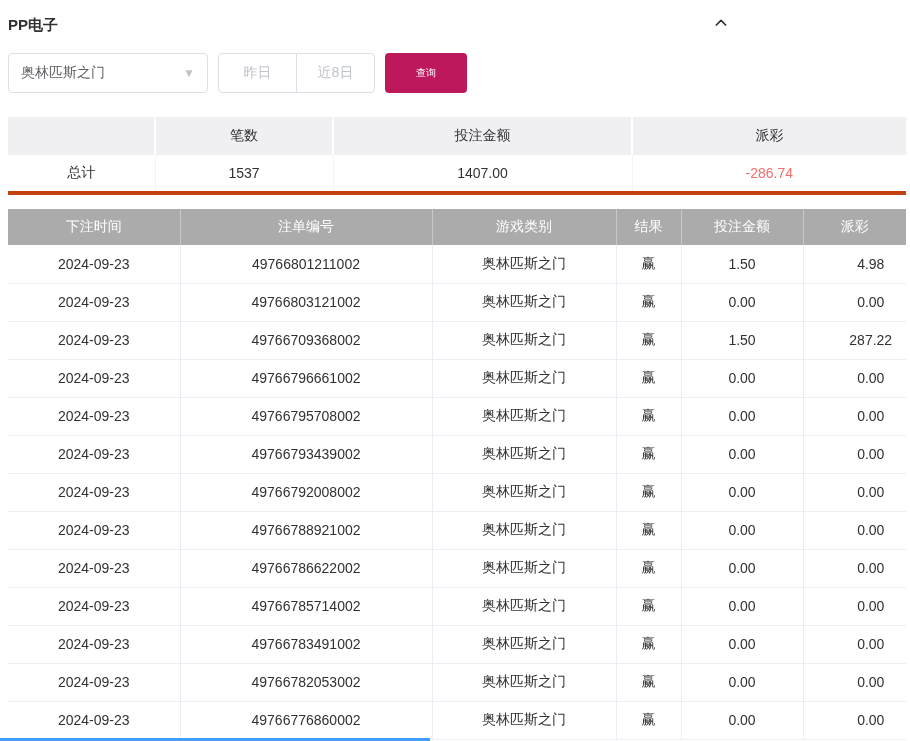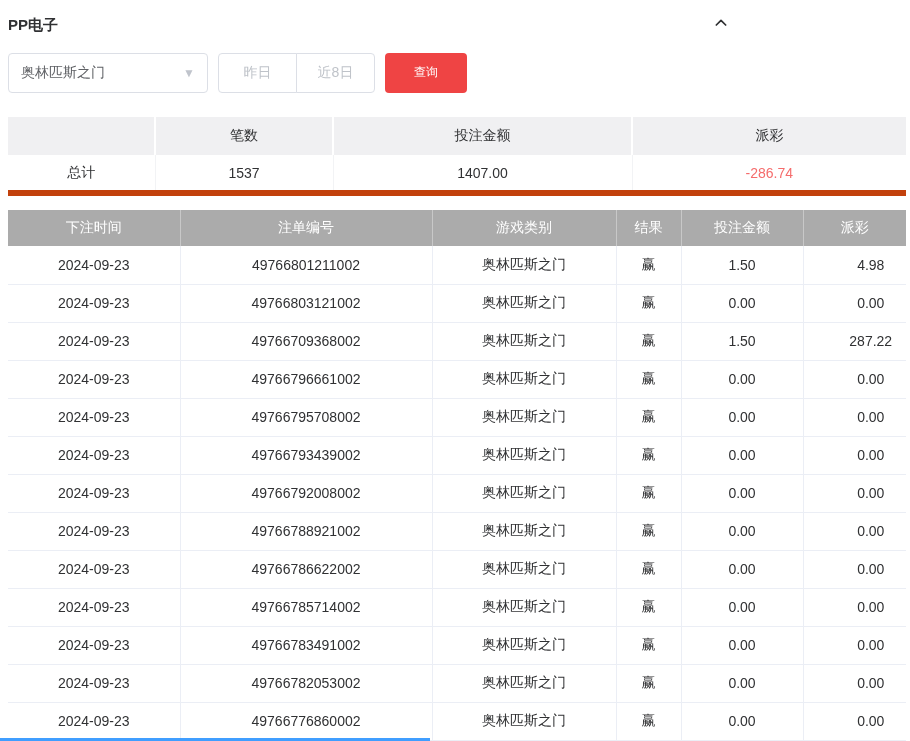--- a/index.html
+++ b/index.html
@@ -41,35 +41,35 @@
     width: 79px; height: 40px; background: #fff;
     border: 1px solid #dcdfe6; margin-left: -1px;
     font-size: 14px; color: #bfc3c9; cursor: pointer;
     font-family: inherit;
   }
   .qbtn:first-child { border-radius: 4px 0 0 4px; margin-left: 0; }
   .qbtn:last-child  { border-radius: 0 4px 4px 0; }
   .qbtn.active { color: #5a9cf8; border-color: #5a9cf8; position: relative; z-index: 1; }
   .search-btn {
     margin-left: 10px; width: 82px; height: 40px;
-    background: #ef4444; color: #fff; border: none; border-radius: 4px;
-    font-size: 12px; cursor: pointer; font-family: inherit;
+    background: #be185d; color: #fff; border: none; border-radius: 4px;
+    font-size: 10px; cursor: pointer; font-family: inherit;
   }
 
   
   table { border-collapse: collapse; table-layout: fixed; }
   .summary-table { width: 898px; margin: 24px 0 0 8px; font-size: 14px; }
   .summary-table th {
     background: #f0f0f2; height: 38px; font-weight: normal; color: #303133;
     border-left: 2px solid #fff; text-align: center;
   }
   .summary-table th:first-child { border-left: none; }
   .summary-table td {
     height: 38px; text-align: center; background: #fff;
-    border-bottom: 6px solid #c2410c; border-right: 1px solid #f2f3f5;
+    border-bottom: 4px solid #c2410c; border-right: 1px solid #f2f3f5;
   }
   .summary-table td:last-child { border-right: none; }
   .negative { color: #f56c6c; }
 
   
   .orders-table { width: 898px; margin: 14px 0 0 8px; font-size: 14px; }
   .orders-table th {
     background: #ababab; color: #ffffff; height: 36px; font-weight: normal;
     border-right: 1px solid rgba(255,255,255,0.35); text-align: center;
   }

